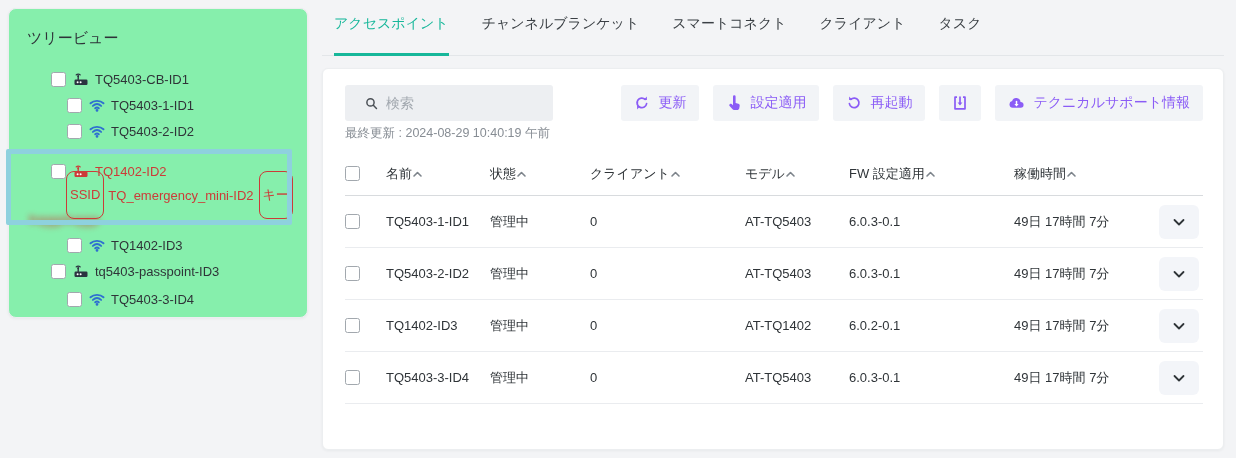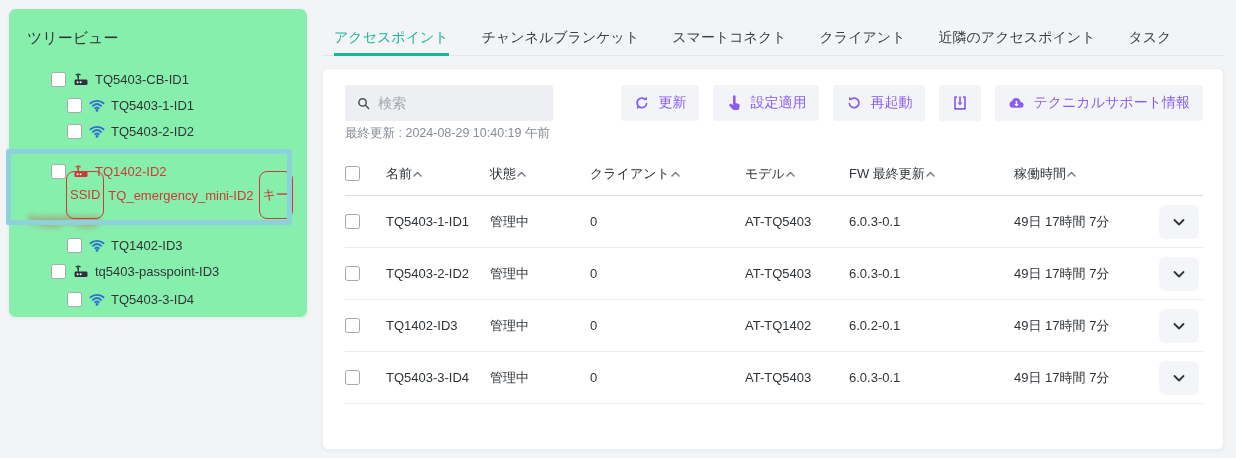--- a/index.html
+++ b/index.html
@@ -50,35 +50,35 @@
   }
 
   
   .main { position:absolute; left:322px; top:0; width:902px; }
   .tabbar {
     display:flex; align-items:flex-end; gap:33px;
     padding:18px 0 0 12px; height:56px;
     border-bottom:1px solid #e3e6e9;
   }
   .tab {
-    font-size:14px; color:#3b4045; padding-bottom:6px; cursor:pointer;
+    font-size:14px; color:#3b4045; padding-bottom:20px; cursor:pointer;
     border-bottom:3px solid transparent; margin-bottom:-1px; white-space:nowrap;
   }
   .tab.active { color:#17b79a; border-bottom-color:#17b79a; }
 
   .card {
     margin-top:12px; height:382px; background:#fff;
     border:1px solid #eceef0; border-radius:6px;
     box-shadow:0 1px 3px rgba(20,30,40,.05);
     padding:16px 20px 0 22px;
   }
   .toolbar { display:flex; align-items:center; }
   .searchbox {
     width:208px; height:36px; background:#edeff2; border-radius:3px;
-    display:flex; align-items:center; gap:8px; padding:0 12px;
+    display:flex; align-items:center; gap:8px; padding:0 20px;
   }
   .searchbox input {
     border:none; outline:none; background:transparent; width:100%;
     font-size:14px; color:#3b4045; font-family:inherit;
   }
   .searchbox input::placeholder { color:#a2a8af; }
   .btns { margin-left:auto; display:flex; gap:14px; }
   .tbtn {
     height:36px; border:none; background:#f2f4f7; border-radius:3px;
     color:#8b5cf6; font-size:14px; font-family:inherit;
@@ -228,21 +228,20 @@
 
 <div class="hl-box"></div>
 
 <div class="main">
 
   <div class="tabbar">
     <div class="tab active">アクセスポイント</div>
     <div class="tab">チャンネルブランケット</div>
     <div class="tab">スマートコネクト</div>
     <div class="tab">クライアント</div>
-    <div class="tab">近隣のアクセスポイント</div>
     <div class="tab">タスク</div>
   </div>
 
   <div class="card">
 
     <div class="toolbar">
       <div class="searchbox">
         <svg width="15" height="15" viewBox="0 0 16 16" style="color:#4a4f55">
             <use href="#i-search"></use>
           </svg>
@@ -306,21 +305,21 @@
             <use href="#i-caret-up"></use>
           </svg>
       </div>
       <div class="th">
         <span>モデル</span>
         <svg width="11" height="10" viewBox="0 0 11 10" style="color:#7d848b">
             <use href="#i-caret-up"></use>
           </svg>
       </div>
       <div class="th">
-        <span>FW 最終更新</span>
+        <span>FW 設定適用</span>
         <svg width="11" height="10" viewBox="0 0 11 10" style="color:#7d848b">
             <use href="#i-caret-up"></use>
           </svg>
       </div>
       <div class="th">
         <span>稼働時間</span>
         <svg width="11" height="10" viewBox="0 0 11 10" style="color:#7d848b">
             <use href="#i-caret-up"></use>
           </svg>
       </div>

